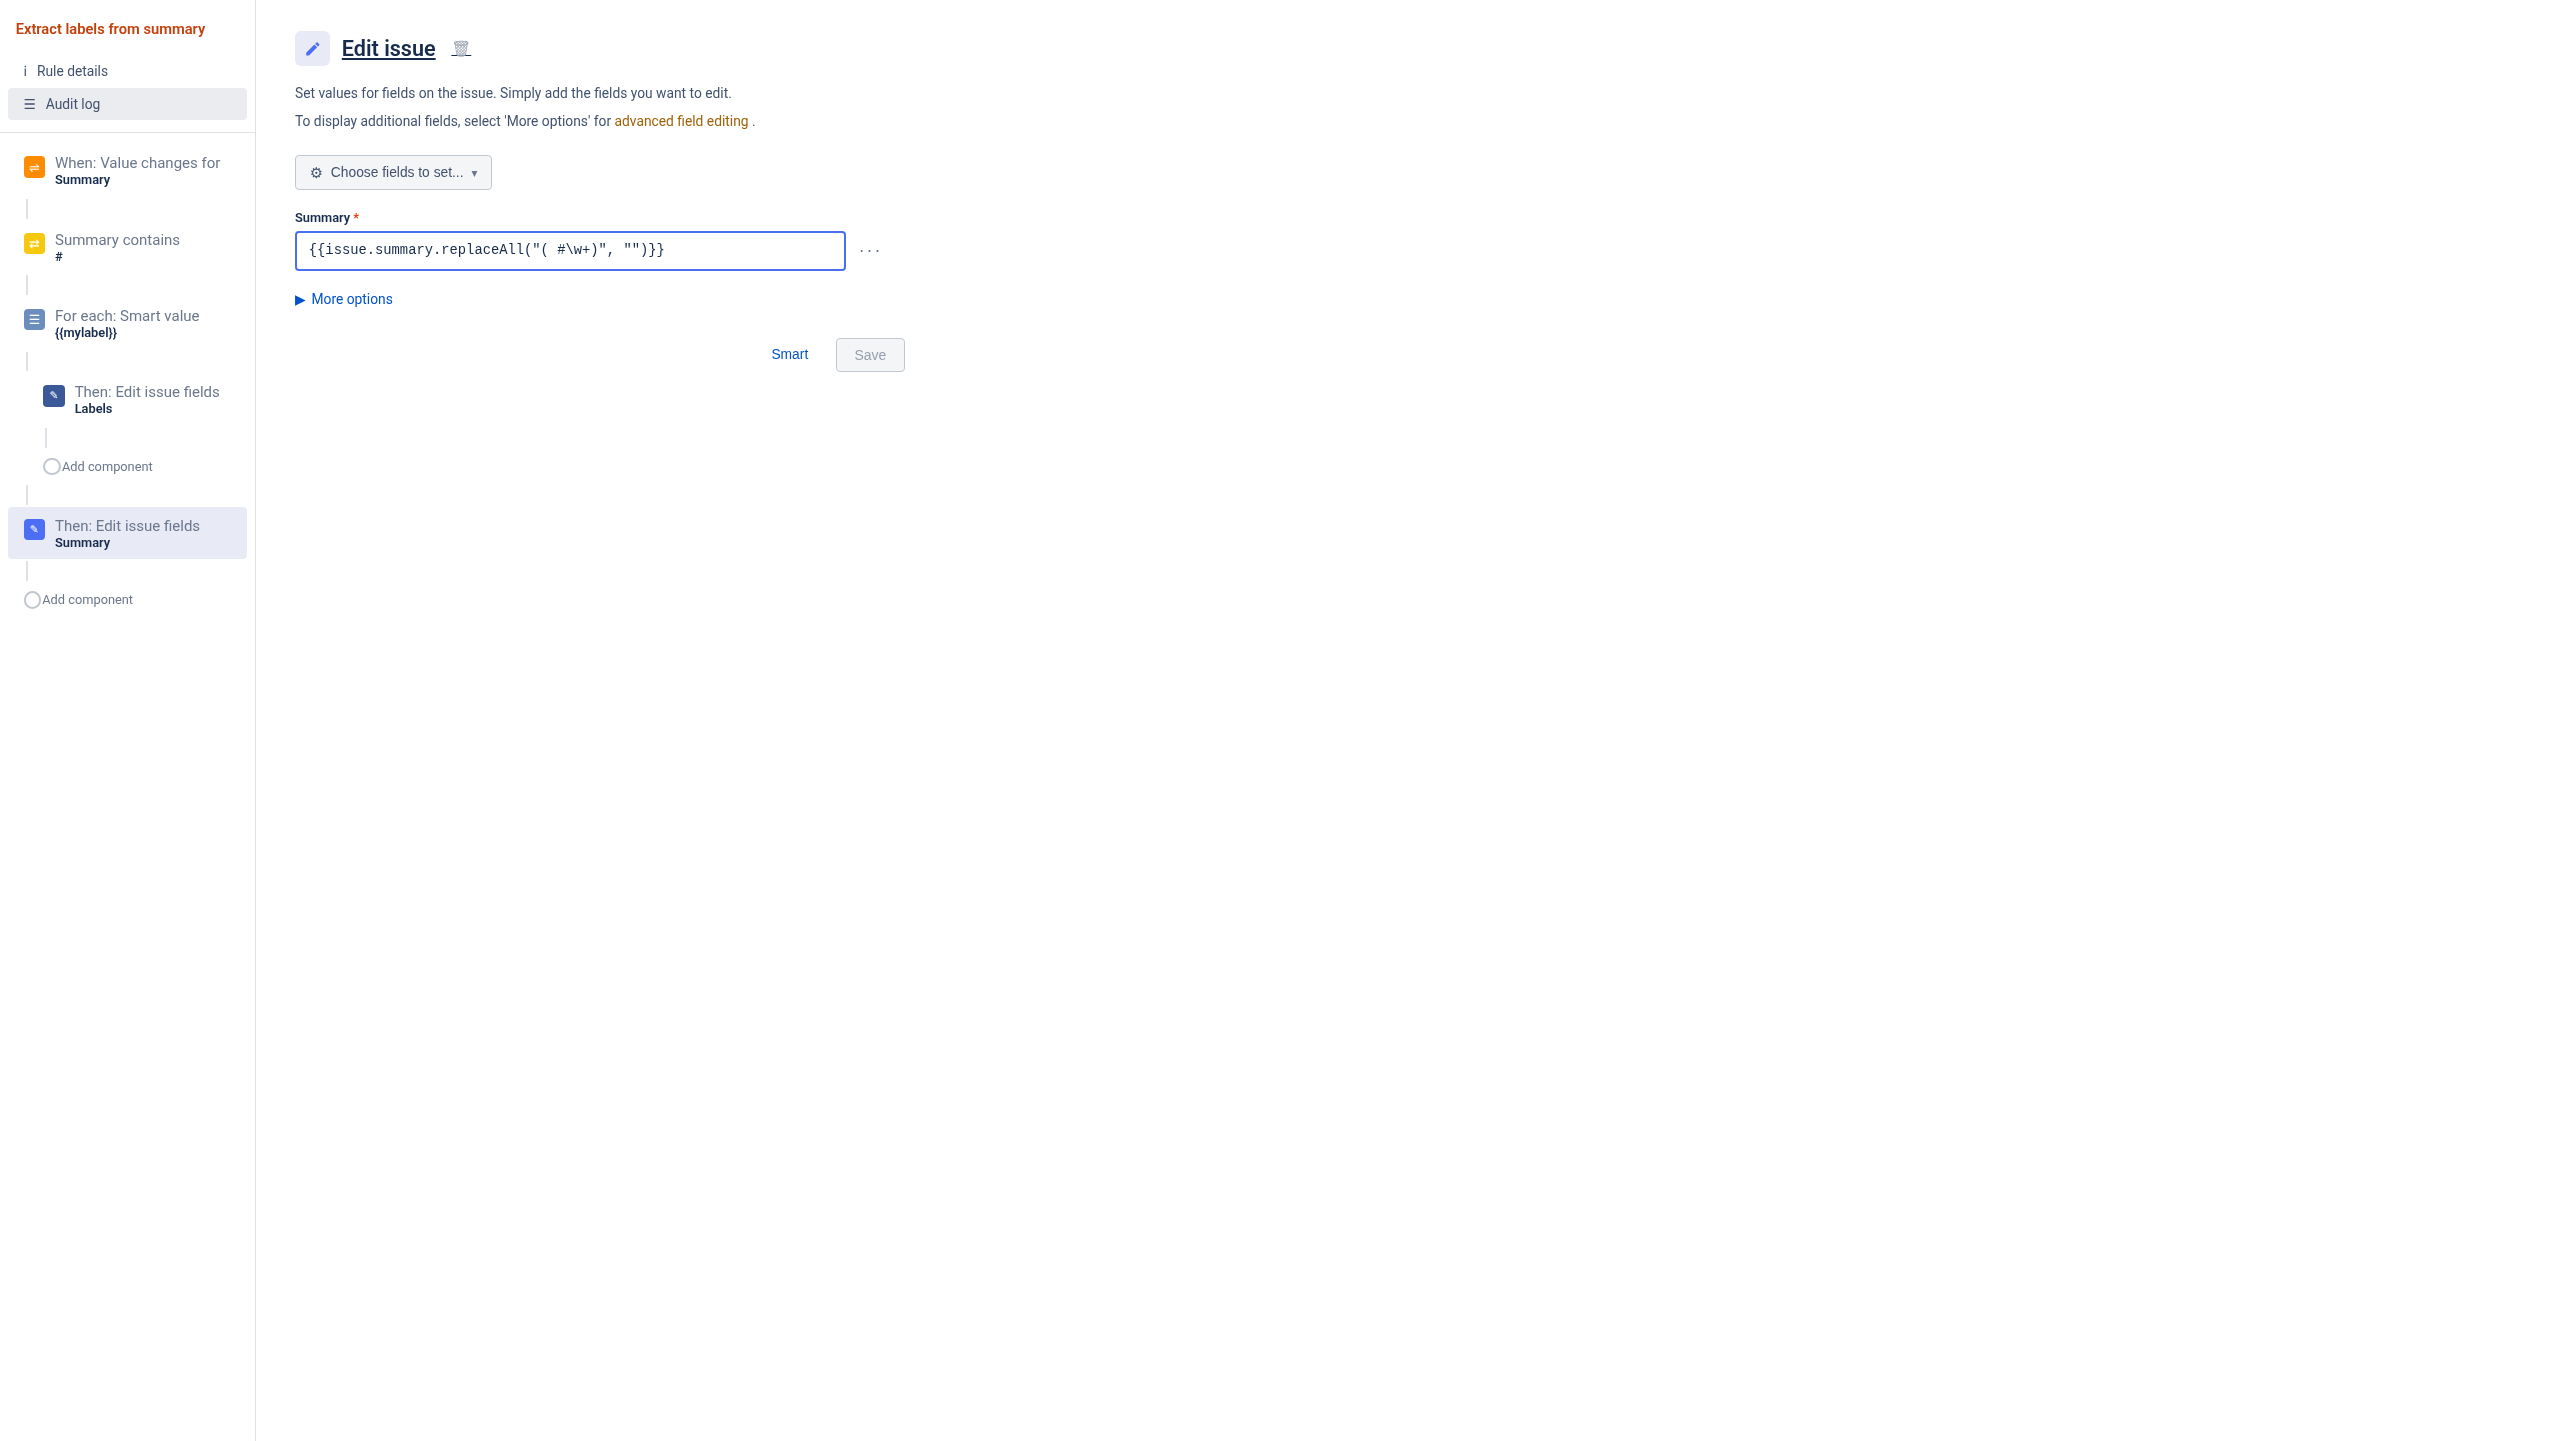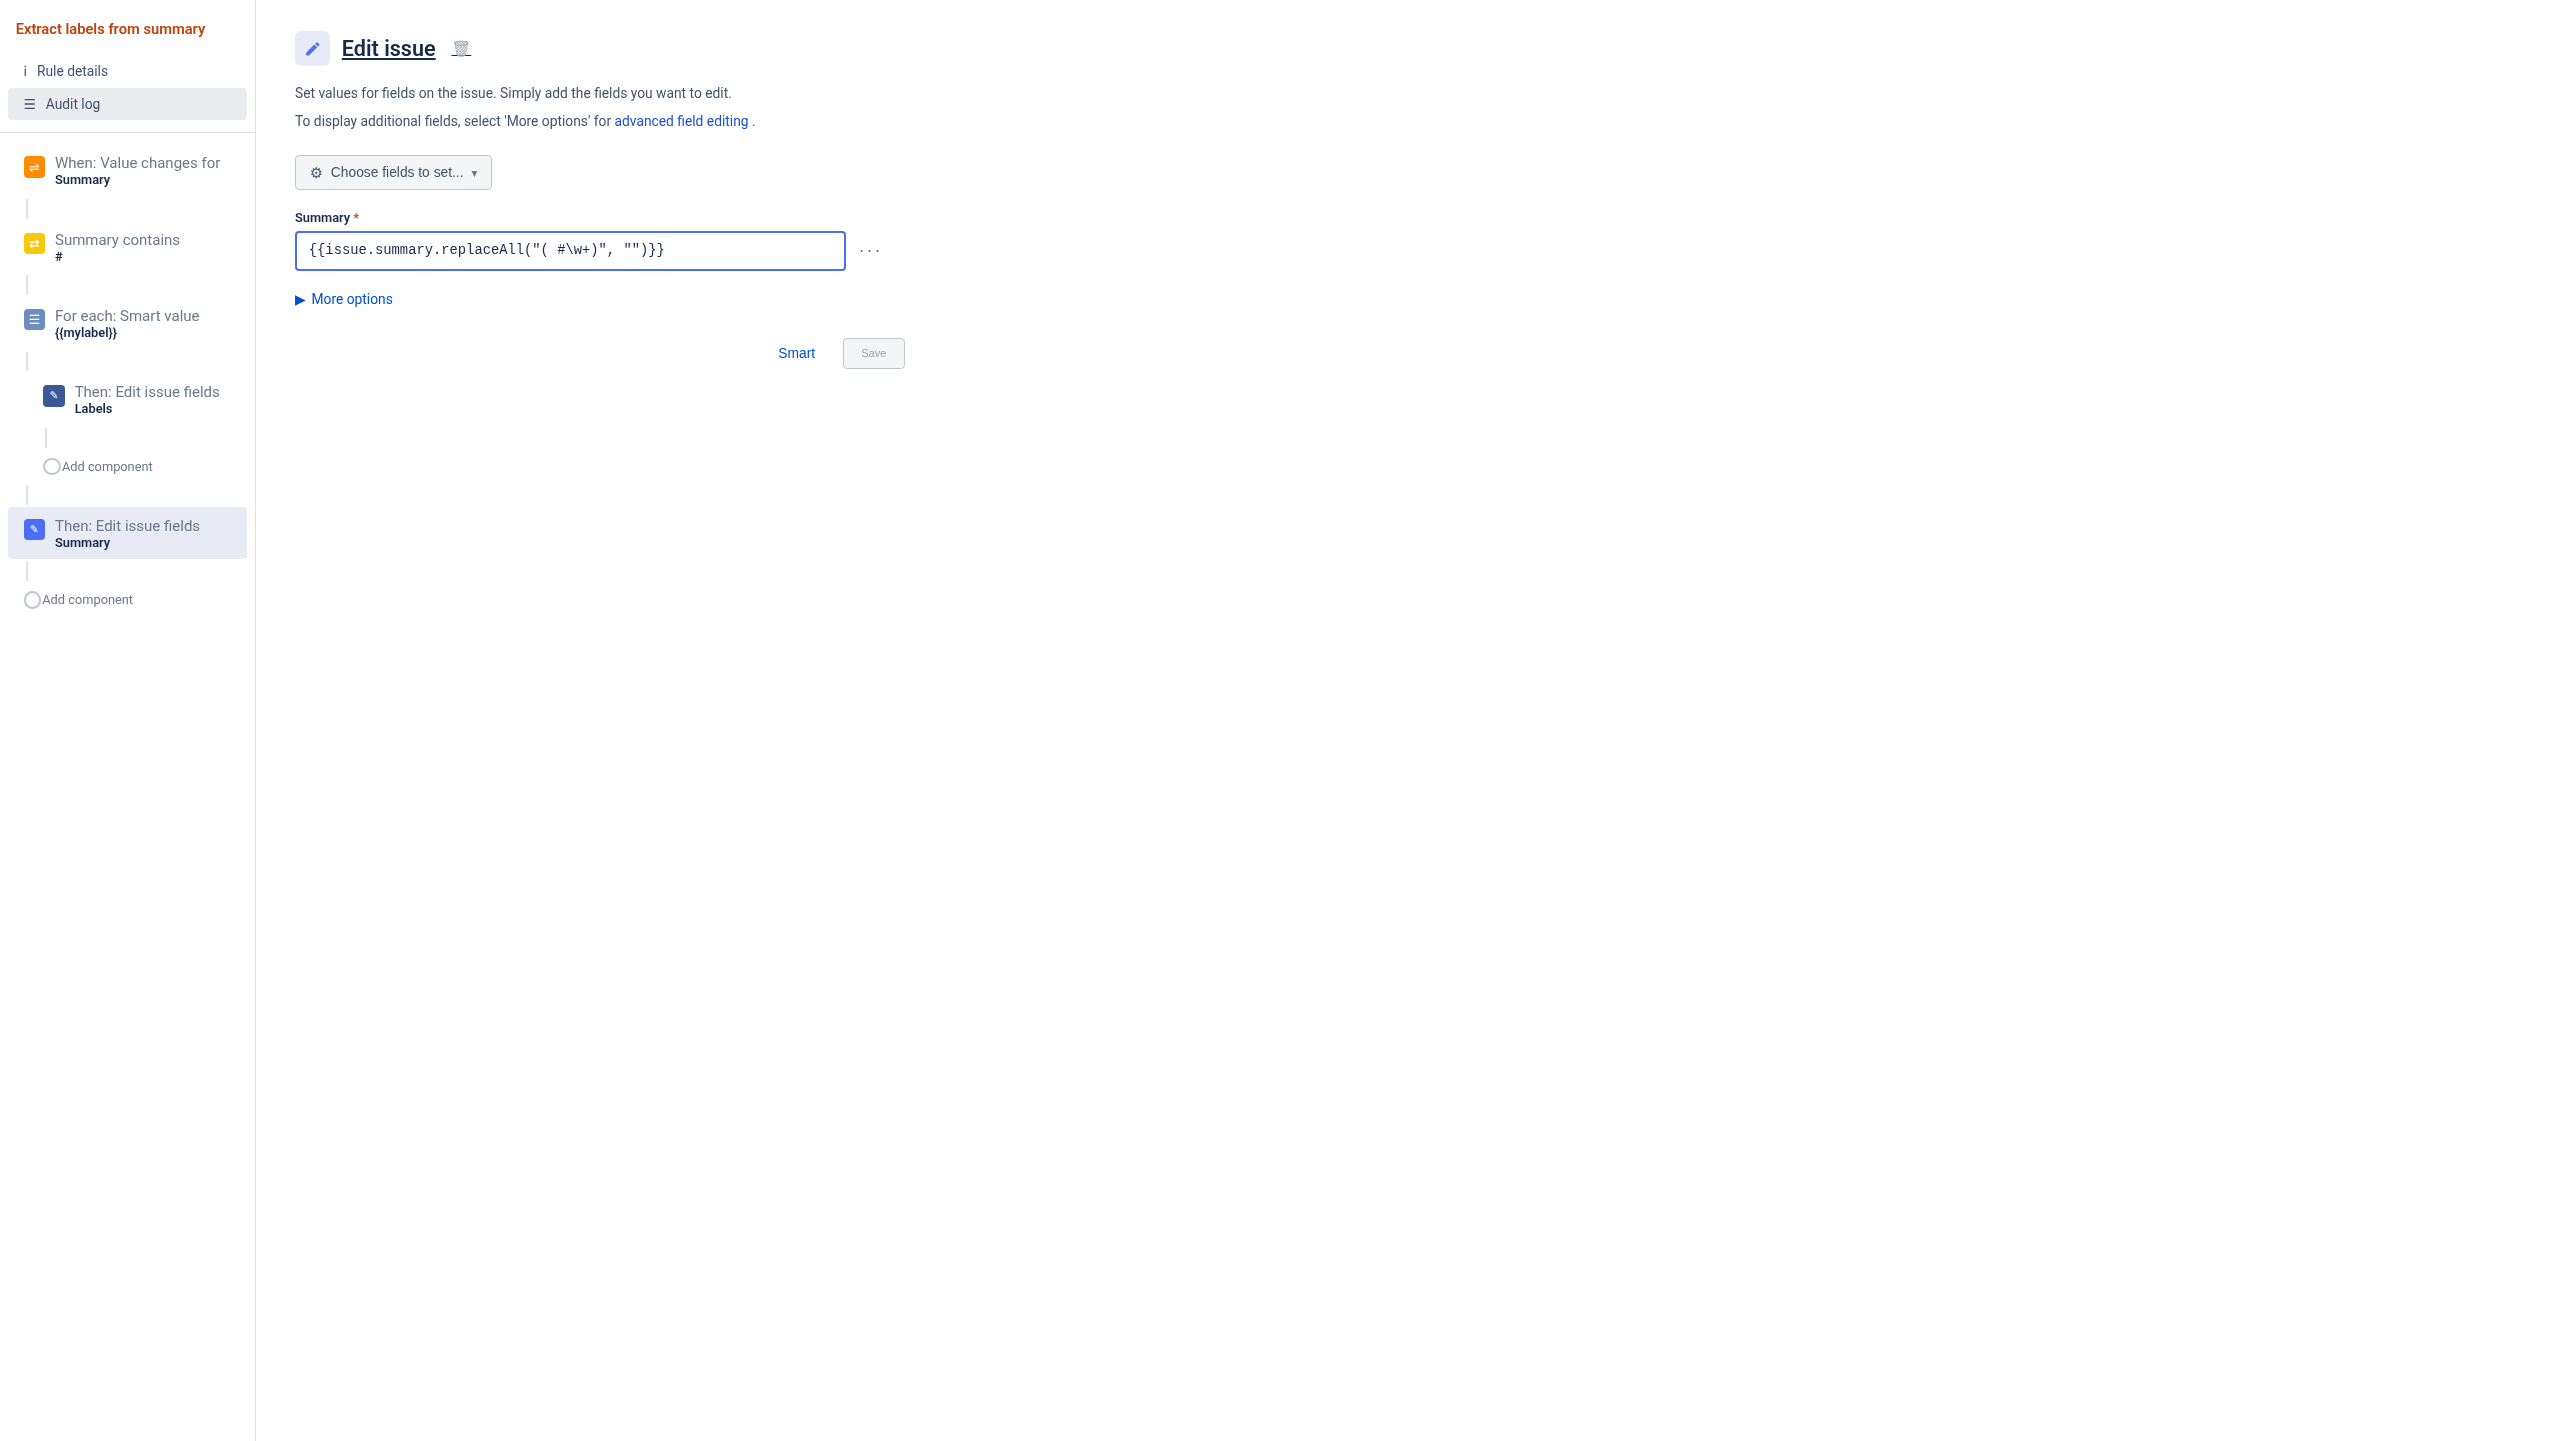--- a/index.html
+++ b/index.html
@@ -162,21 +162,21 @@
     }
 
     .description-text {
       font-size: 13.8px;
       color: #42526e;
       margin-bottom: 5.9px;
       line-height: 1.6;
     }
 
     .link-blue {
-      color: #1d4ed8;
+      color: #a16207;
       text-decoration: none;
     }
 
     
     .choose-fields-btn {
       display: inline-flex;
       align-items: center;
       gap: 7.9px;
       padding: 7.9px 13.8px;
       border: 1px solid #c1c7d0;
@@ -264,21 +264,21 @@
       cursor: pointer;
       font-weight: 500;
       border-radius: 3.9px;
     }
 
     .save-btn {
       padding: 7.9px 17.7px;
       background: #f4f5f7;
       border: 1px solid #c1c7d0;
       color: #97a0af;
-      font-size: 11px;
+      font-size: 14px;
       cursor: not-allowed;
       border-radius: 3.9px;
       font-weight: 500;
     }
   </style>
 </head>
 <body>
 
 <aside class="sidebar">
   <div class="sidebar-title">Extract labels from summary</div>

